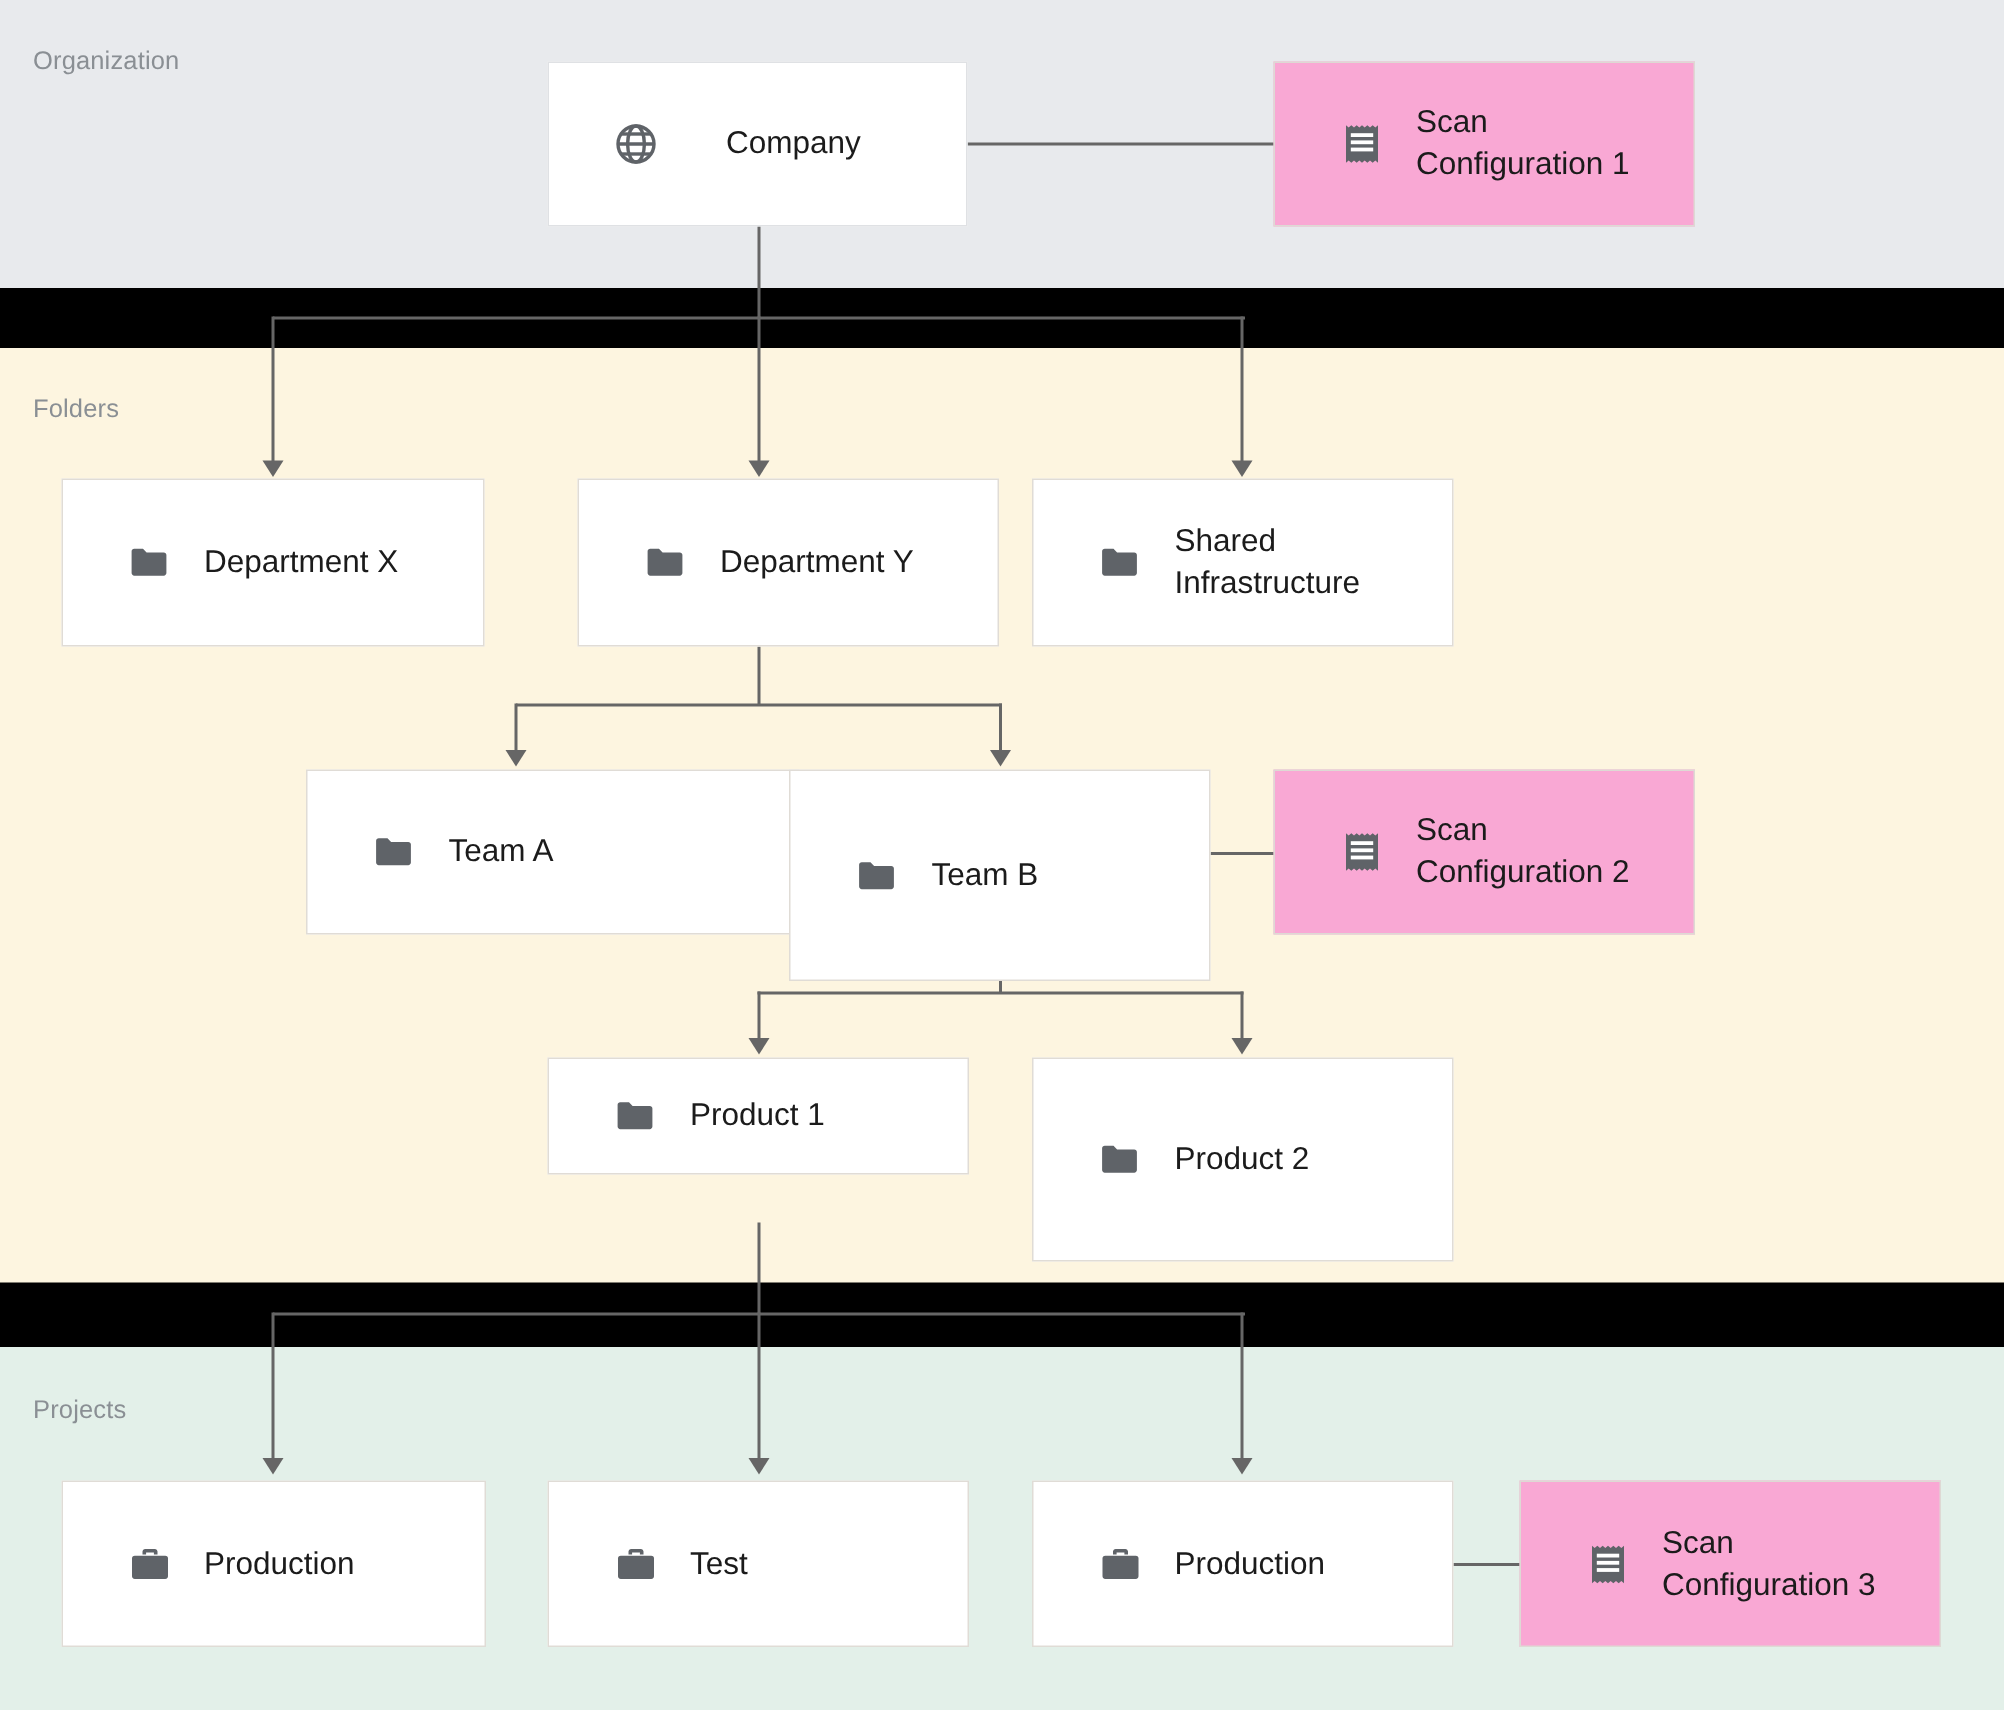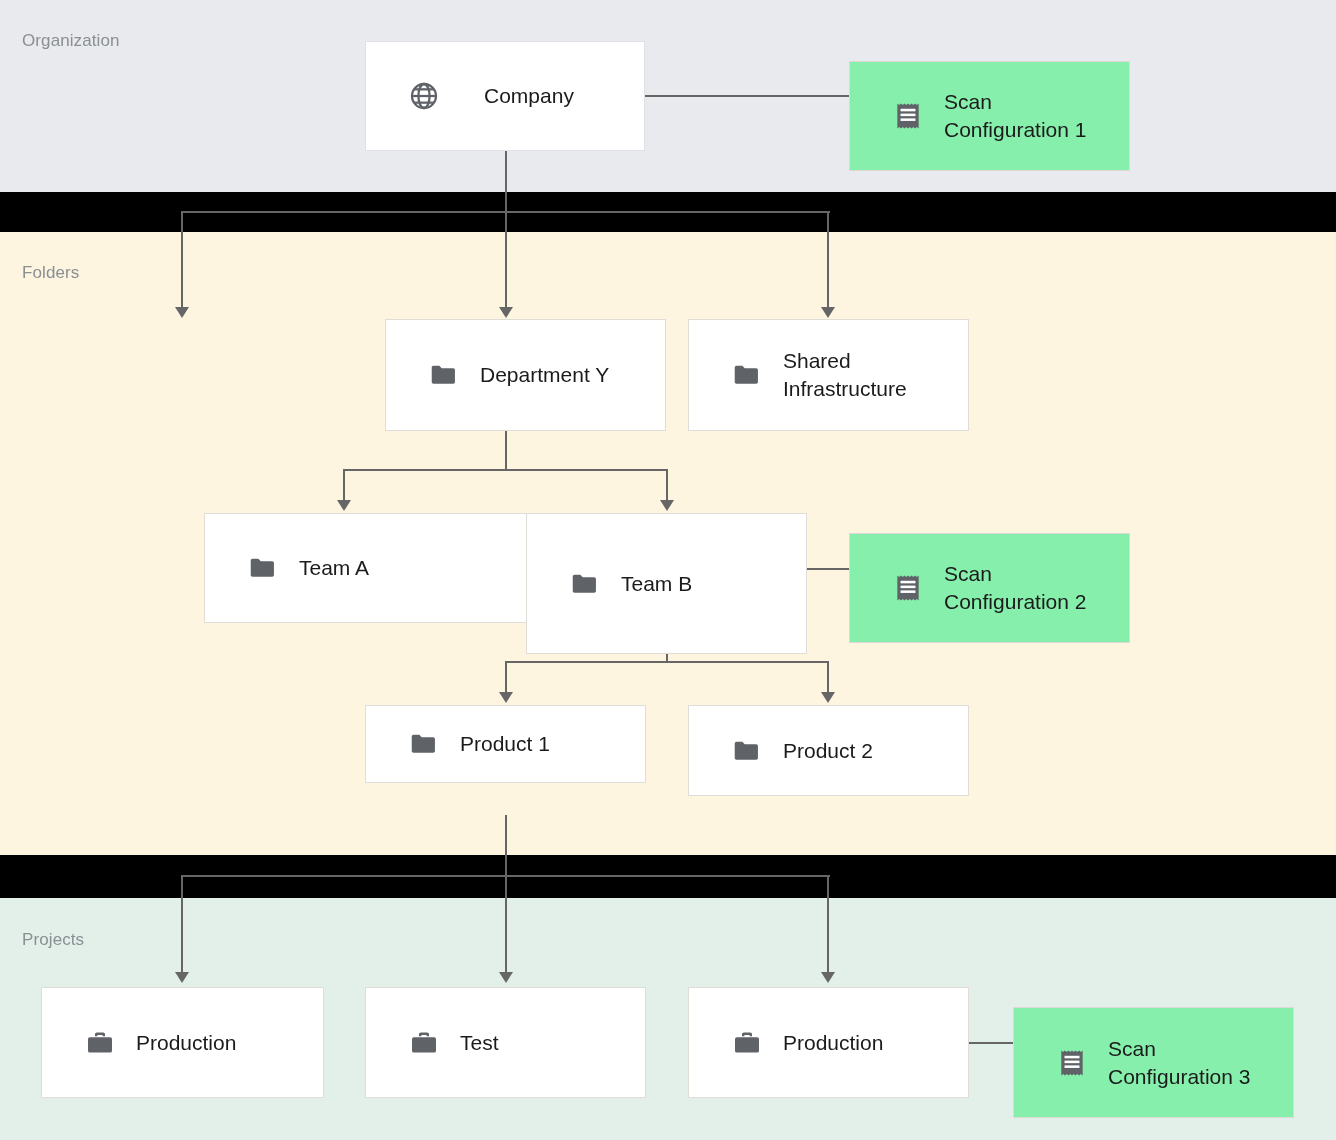--- a/index.html
+++ b/index.html
@@ -34,23 +34,22 @@
     box-sizing:border-box;
     background:#ffffff;
     border:1px solid #e0dcd6;
     display:flex;
     align-items:center;
     gap:20px;
     padding-left:42px;
   }
   .node.org-node{border-color:#dfe1e4;}
   .node.scan{
-    background:#86efac;
+    background:#f9a8d4;
     border-color:#ded9d4;
-    margin-top:20px;
   }
   .node-label{
     font-size:21px;
     line-height:28px;
     color:#1b1b1b;
     white-space:pre-line;
   }
   .node.scan .node-label{font-size:21px;}
 
   .ico{flex:0 0 auto;width:32px;height:32px;display:block;}
@@ -137,20 +136,28 @@
         <path fill="#5f6368" d="M4 2.6l1.33 1.1L6.67 2.6 8 3.7 9.33 2.6l1.34 1.1L12 2.6l1.33 1.1 1.34-1.1L16 3.7l1.33-1.1L18.67 3.7 20 2.6v18.8l-1.33-1.1-1.34 1.1L16 20.3l-1.33 1.1-1.34-1.1L12 21.4l-1.33-1.1-1.34 1.1L8 20.3l-1.33 1.1L5.33 20.3 4 21.4V2.6z"></path>
         <rect x="6.4" y="6.6" width="11.2" height="1.9" fill="#ffffff"></rect>
         <rect x="6.4" y="10.2" width="11.2" height="1.9" fill="#ffffff"></rect>
         <rect x="6.4" y="13.8" width="11.2" height="1.9" fill="#ffffff"></rect>
       </svg>
     </span>
     <span class="node-label">Scan
 Configuration 1</span>
   </div>
 
+  <div class="node" style="left:41px;top:319px;width:282px;height:112px;">
+    <span class="ico">
+      <svg viewBox="0 0 24 24" width="32" height="32">
+        <path fill="#5f6368" d="M2.8 6.4c0-.7.6-1.3 1.3-1.3h4.4l1.8 1.9h8.6c.7 0 1.3.6 1.3 1.3v9c0 .7-.6 1.3-1.3 1.3H4.1c-.7 0-1.3-.6-1.3-1.3V6.4z"></path>
+      </svg>
+    </span>
+    <span class="node-label">Department X</span>
+  </div>
 
   <div class="node" style="left:385px;top:319px;width:281px;height:112px;">
     <span class="ico">
       <svg viewBox="0 0 24 24" width="32" height="32">
         <path fill="#5f6368" d="M2.8 6.4c0-.7.6-1.3 1.3-1.3h4.4l1.8 1.9h8.6c.7 0 1.3.6 1.3 1.3v9c0 .7-.6 1.3-1.3 1.3H4.1c-.7 0-1.3-.6-1.3-1.3V6.4z"></path>
       </svg>
     </span>
     <span class="node-label">Department Y</span>
   </div>
 
@@ -197,21 +204,21 @@
 
   <div class="node" style="left:365px;top:705px;width:281px;height:78px;">
     <span class="ico">
       <svg viewBox="0 0 24 24" width="32" height="32">
         <path fill="#5f6368" d="M2.8 6.4c0-.7.6-1.3 1.3-1.3h4.4l1.8 1.9h8.6c.7 0 1.3.6 1.3 1.3v9c0 .7-.6 1.3-1.3 1.3H4.1c-.7 0-1.3-.6-1.3-1.3V6.4z"></path>
       </svg>
     </span>
     <span class="node-label">Product 1</span>
   </div>
 
-  <div class="node" style="left:688px;top:705px;width:281px;height:91px;">
+  <div class="node" style="left:688px;top:705px;width:281px;height:136px;">
     <span class="ico">
       <svg viewBox="0 0 24 24" width="32" height="32">
         <path fill="#5f6368" d="M2.8 6.4c0-.7.6-1.3 1.3-1.3h4.4l1.8 1.9h8.6c.7 0 1.3.6 1.3 1.3v9c0 .7-.6 1.3-1.3 1.3H4.1c-.7 0-1.3-.6-1.3-1.3V6.4z"></path>
       </svg>
     </span>
     <span class="node-label">Product 2</span>
   </div>
 
   <div class="node" style="left:41px;top:987px;width:283px;height:111px;">
     <span class="ico">

